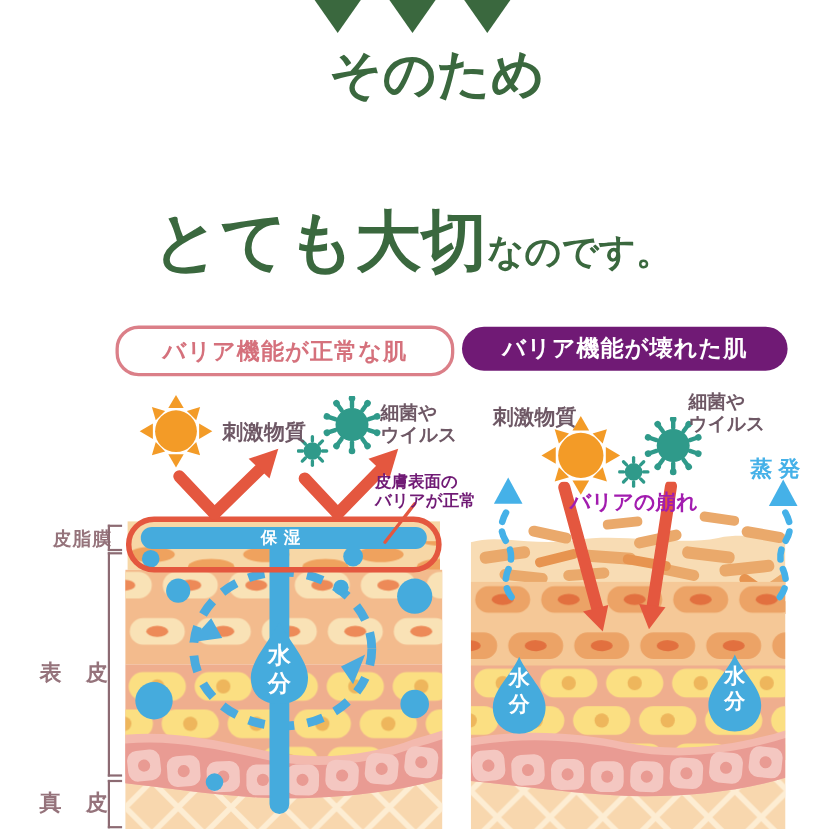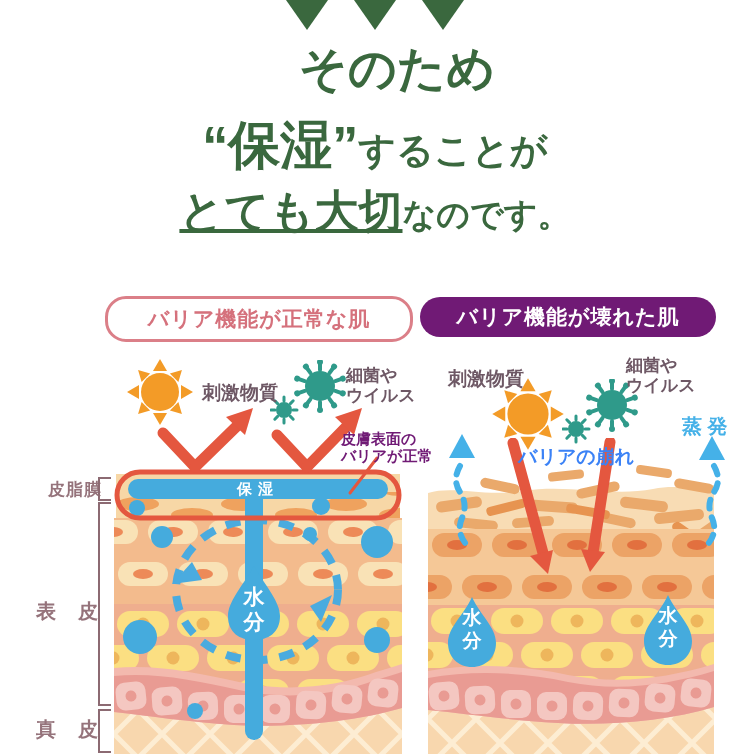--- a/index.html
+++ b/index.html
@@ -8,21 +8,21 @@
   .abs{position:absolute;}
   .tri-row{position:absolute;left:286px;top:0;display:flex;gap:26px;}
   .tri{width:0;height:0;border-left:21px solid transparent;border-right:21px solid transparent;
        border-top:30px solid #3a683e;}
   .headline{position:absolute;left:0;width:750px;text-align:center;color:#3a683e;
             font-weight:bold;line-height:1.05;}
   .h-l1{top:44px;font-size:48px;margin-left:22px;}
   .h-l2{top:118px;font-size:37px;}
   .h-l2 .em{font-size:52px;}
   .h-l3{top:188px;font-size:33px;}
-  .h-l3 .em{font-size:44px;text-decoration:underline;}
+  .h-l3 .em{font-size:60px;}
   .pill{position:absolute;height:40px;border-radius:21px;display:flex;align-items:center;
         justify-content:center;font-size:21px;font-weight:bold;letter-spacing:1px;}
   .pill-outline{background:#fff;border:3px solid #db7f88;color:#d5717c;}
   .pill-solid{background:#701a75;color:#fff;}
   .lab{position:absolute;font-weight:bold;color:#6e5865;white-space:pre-line;}
   .side-lab{position:absolute;font-weight:bold;color:#95737b;letter-spacing:1px;}
   .bracket{position:absolute;width:11px;border:2px solid #8c6a72;border-right:none;}
   .note-red{position:absolute;font-weight:bold;color:#701a75;white-space:pre-line;}
   .water-txt{position:absolute;color:#fff;font-weight:bold;text-align:center;white-space:pre-line;}
   .bar-txt{position:absolute;left:114px;top:480px;width:288px;text-align:center;color:#fff;
@@ -33,21 +33,20 @@
 
 <div class="canvas">
 
   <div class="tri-row">
     <div class="tri"></div>
     <div class="tri"></div>
     <div class="tri"></div>
   </div>
 
   <div class="headline h-l1">そのため</div>
-  <div class="headline h-l2"><span class="em">“保湿”</span><span>することが</span></div>
   <div class="headline h-l3"><span class="em">とても大切</span><span>なのです。</span></div>
 
   <div class="pill pill-outline" style="left:105px;top:296px;width:302px;text-align:center;">バリア機能が正常な肌</div>
   <div class="pill pill-solid" style="left:420px;top:297px;width:296px;">バリア機能が壊れた肌</div>
 
   <svg class="abs" style="left:114px;top:470px;overflow:visible;" width="288" height="284" viewBox="0 0 288 284">
     <defs>
       <pattern id="sebL" width="104" height="26" patternUnits="userSpaceOnUse">
         <ellipse cx="24" cy="8" rx="21" ry="7" fill="#efa25e"></ellipse>
         <ellipse cx="78" cy="19" rx="21" ry="7" fill="#efa25e"></ellipse>
@@ -509,21 +508,21 @@
   </svg>
   <svg class="abs" style="left:692px;top:434px;" width="46" height="116" viewBox="0 0 46 116">
     <polygon points="20,2 7,26 33,26" fill="#45b1e8"></polygon>
     <path d="M22,32 q8,14 0,26 q-8,12 -2,26 q6,14 -4,26" fill="none" stroke="#45b1e8" stroke-width="6" stroke-dasharray="9 9" stroke-linecap="round"></path>
   </svg>
 
   <div class="lab" style="left:448px;top:366px;font-size:19px;">刺激物質</div>
   <div class="lab" style="left:626px;top:356px;font-size:17px;line-height:20px;">細菌や
 ウイルス</div>
   <div class="abs" style="left:650px;top:413px;font-size:20px;font-weight:bold;color:#45b1e8;margin-left:32px;">蒸 発</div>
-  <div class="abs" style="left:518px;top:444px;font-size:19px;font-weight:bold;color:#3b82f6;">バリアの崩れ</div>
+  <div class="abs" style="left:518px;top:444px;font-size:19px;font-weight:bold;color:#a21caf;">バリアの崩れ</div>
   <div class="water-txt" style="left:448px;top:606px;width:48px;font-size:19px;line-height:23px;">水
 分</div>
   <div class="water-txt" style="left:644px;top:604px;width:48px;font-size:19px;line-height:23px;">水
 分</div>
 
   <div class="side-lab" style="left:36px;top:478px;font-size:17px;margin-left:12px;">皮脂膜</div>
   <div class="bracket" style="left:98px;top:477px;height:20px;"></div>
   <div class="side-lab" style="left:36px;top:598px;font-size:20px;">表　皮</div>
   <div class="bracket" style="left:98px;top:502px;height:200px;"></div>
   <div class="side-lab" style="left:36px;top:716px;font-size:20px;">真　皮</div>

